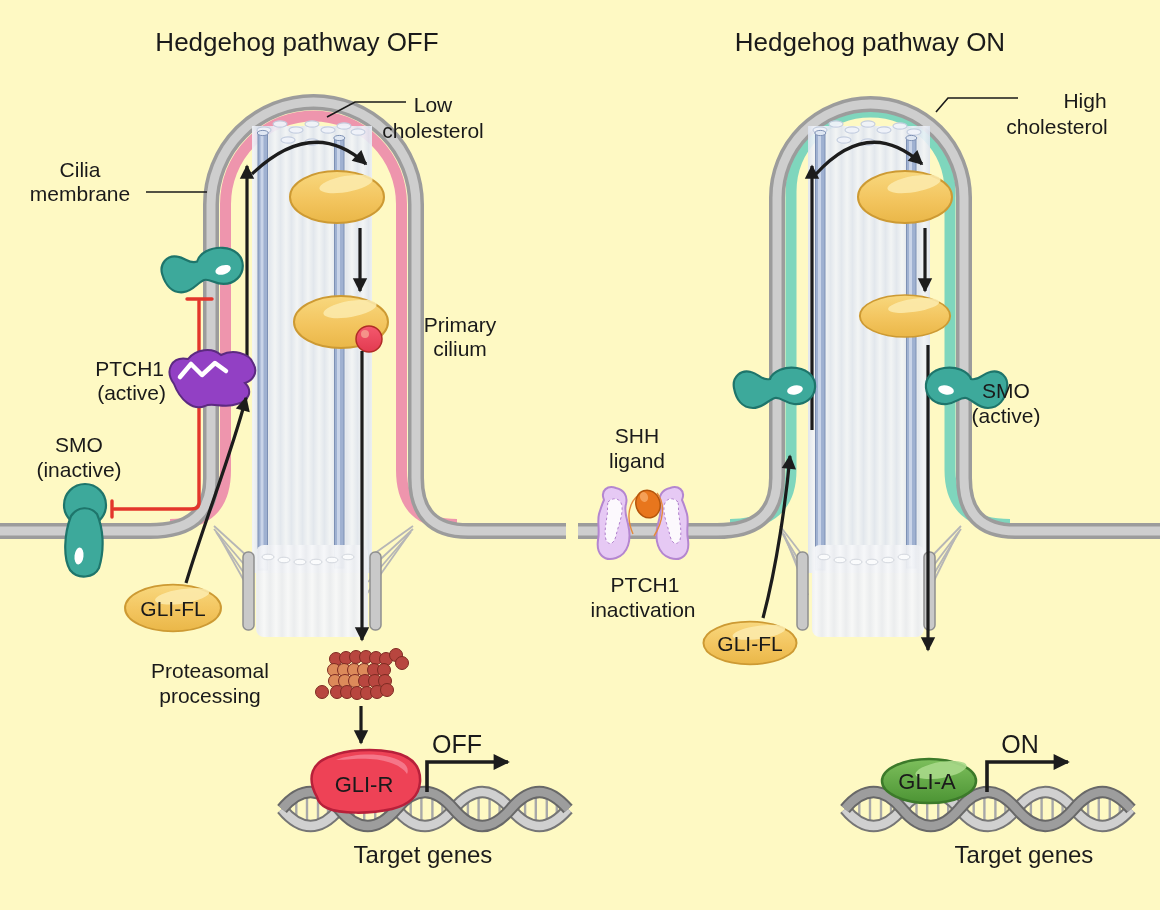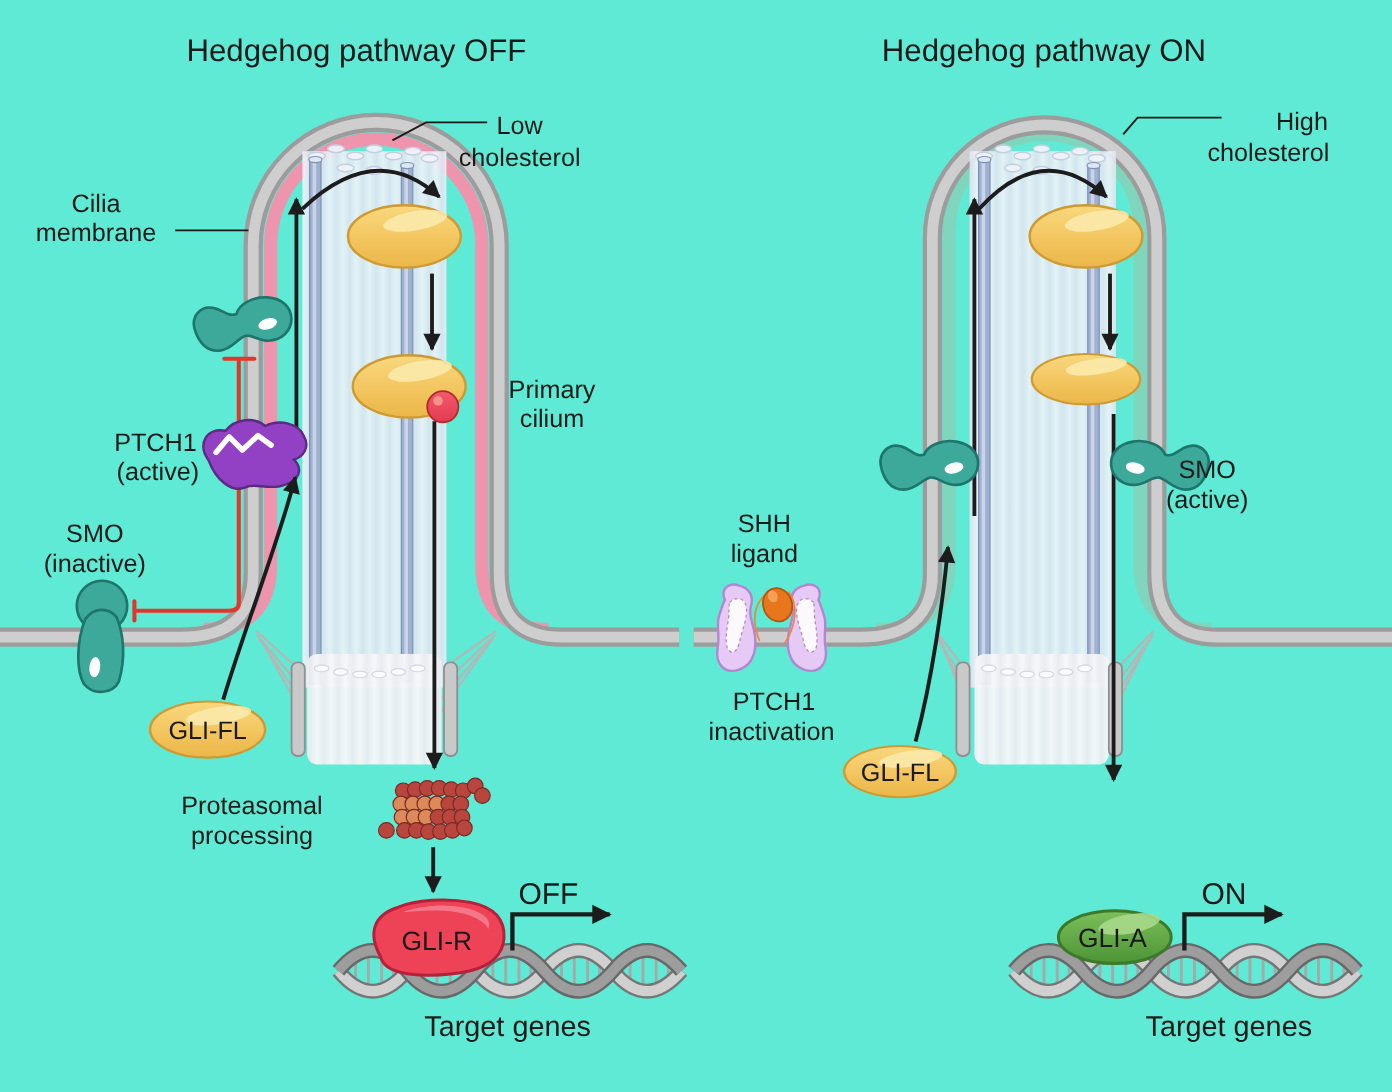--- a/index.html
+++ b/index.html
@@ -1,16 +1,16 @@
 <!DOCTYPE html>
 <html><head>
 <meta charset="utf-8">
 <style>
   html,body{margin:0;padding:0;background:#ffffff;}
-  .stage{width:1160px;height:910px;position:relative;background:#5eead4;}
+  .stage{width:1160px;height:910px;position:relative;background:#fef9c3;}
   svg text{font-family:"Liberation Sans","DejaVu Sans",sans-serif;fill:#1a1a1a;}
   .t26{font-size:26px;}
   .t25{font-size:25px;}
   .t24{font-size:24px;}
   .t22{font-size:22px;}
   .t21{font-size:21px;}
   .mid{text-anchor:middle;}
   .end{text-anchor:end;}
   .arrow{stroke:#1c1c1c;stroke-width:3.2;fill:none;}
   .arrow-thick{stroke:#1c1c1c;stroke-width:3.6;fill:none;}

